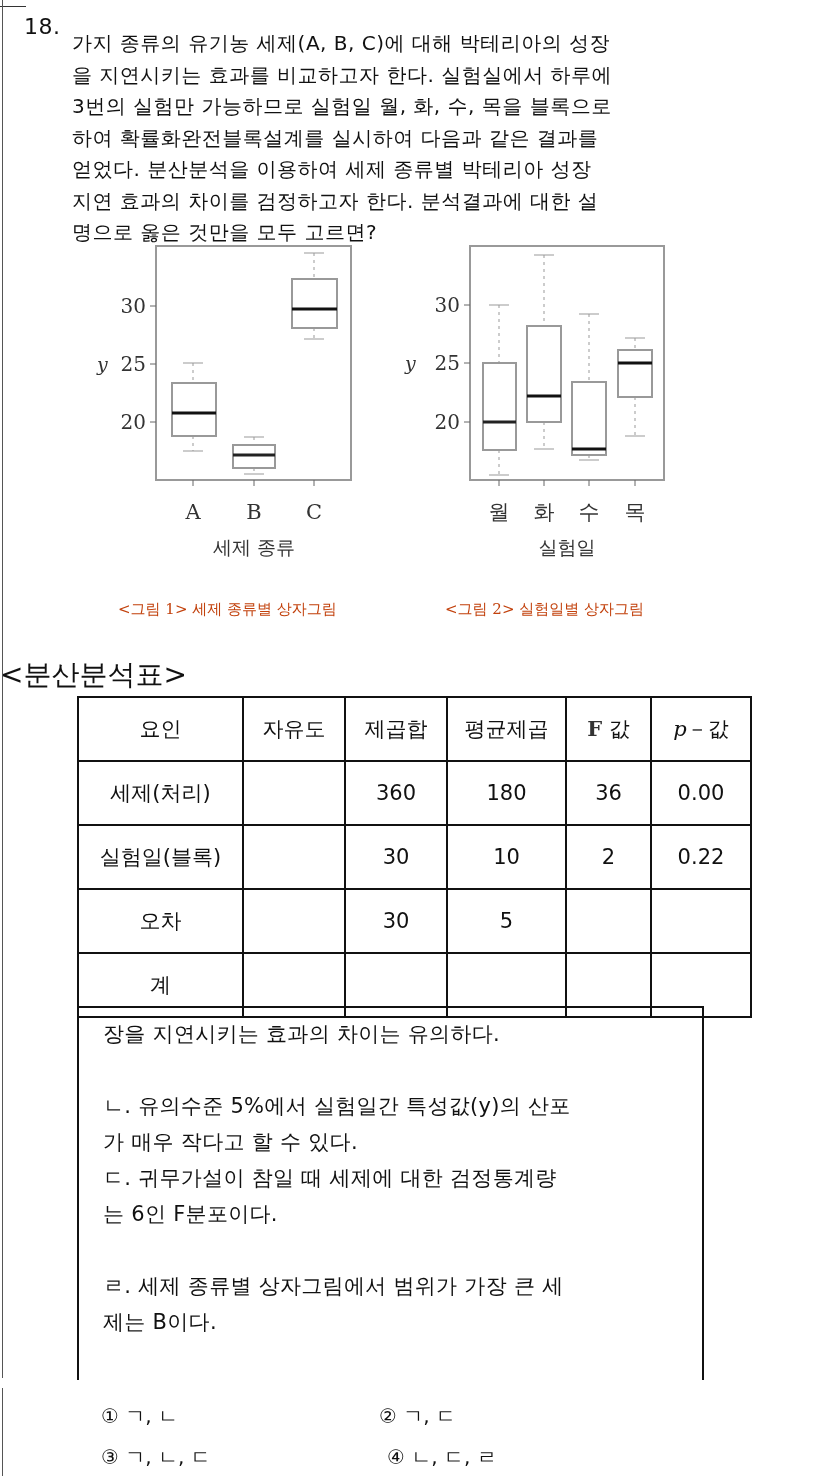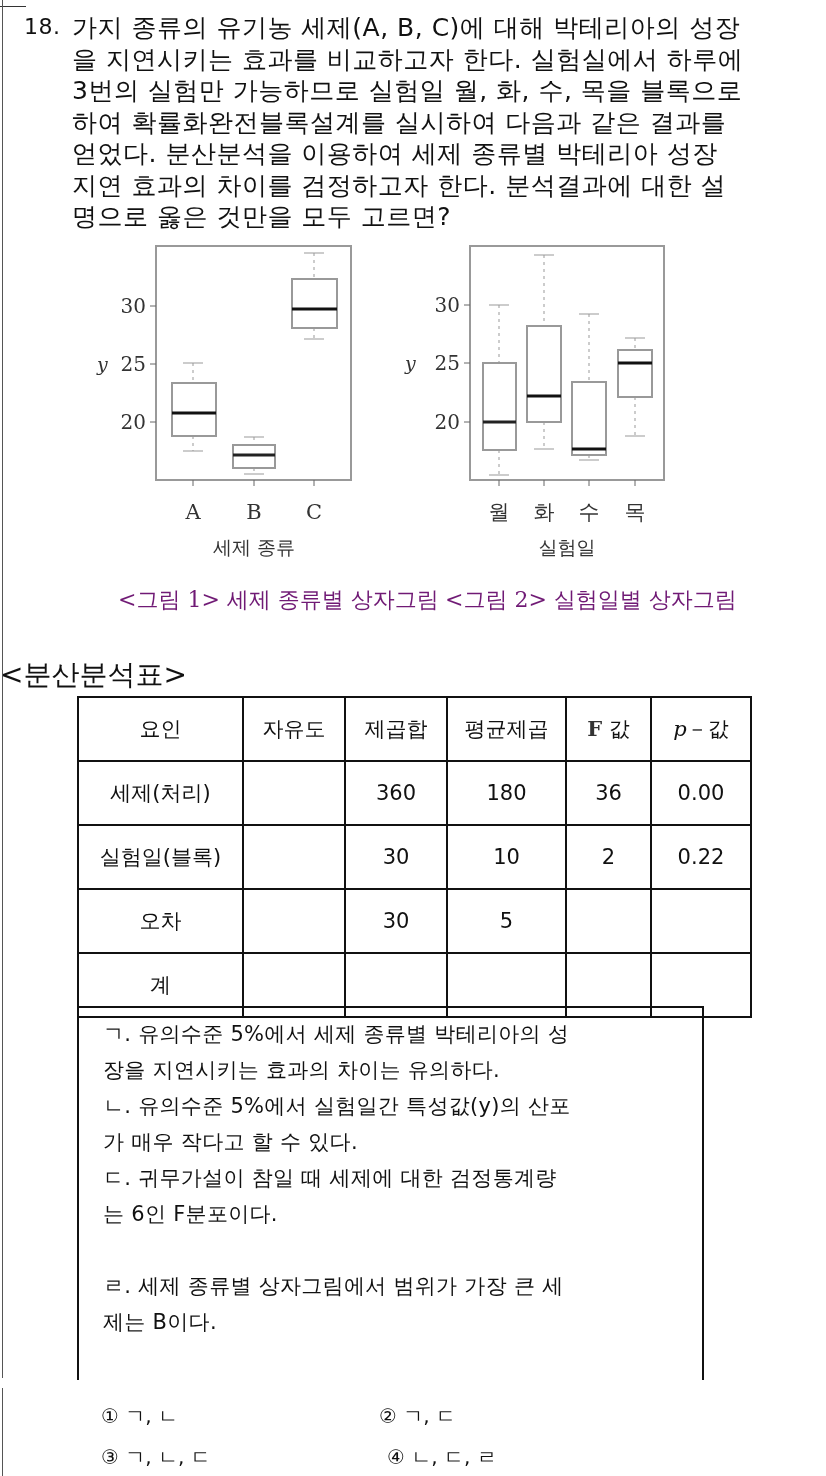--- a/index.html
+++ b/index.html
@@ -4,29 +4,29 @@
   <style>
     html, body { margin: 0; padding: 0; background: #ffffff; }
     body { width: 826px; height: 1476px; position: relative; overflow: hidden;
            font-family: "DejaVu Sans", "Liberation Sans", sans-serif; color: #111; }
     .abs { position: absolute; }
     .top-rule { left: 0; top: 6px; width: 26px; height: 1px; background: #333; }
     .left-rule-1 { left: 2px; top: 0; width: 1px; height: 1378px; background: #555; }
     .left-rule-2 { left: 2px; top: 1388px; width: 1px; height: 88px; background: #555; }
 
     .q-num { left: 24px; top: 14px; font-size: 22px; letter-spacing: 0.5px; }
-    .q-text { left: 72px; top: 12px; width: 700px; font-size: 25px; line-height: 31.5px; letter-spacing: 0.5px; }
+    .q-text { left: 72px; top: 28px; width: 700px; font-size: 20px; line-height: 31.5px; letter-spacing: 0.5px; }
     .q-line { display: block; white-space: nowrap; }
 
     .chart { position: absolute; top: 240px; }
     .chart svg { display: block; }
     .chart-text { font-family: "DejaVu Serif", "Liberation Serif", serif; fill: #333; }
 
-    .fig-caption { top: 585px; font-family: "DejaVu Serif", "Liberation Serif", serif;
-                   font-size: 22px; color: #701a75; white-space: nowrap; }
+    .fig-caption { top: 600px; font-family: "DejaVu Serif", "Liberation Serif", serif;
+                   font-size: 15px; color: #c2410c; white-space: nowrap; }
 
     .tbl-title { left: 0; width: 780px; top: 656px; text-align: left; font-size: 28px; }
 
     table.anova { position: absolute; left: 77px; top: 696px; border-collapse: collapse;
                   font-size: 21px; }
     table.anova td, table.anova th { border: 2px solid #111; text-align: center; padding: 4px;
                   font-weight: normal; height: 54px; }
     .serif-italic { font-family: "DejaVu Serif", "Liberation Serif", serif; font-style: italic; }
     .serif { font-family: "DejaVu Serif", "Liberation Serif", serif; }
 
@@ -205,21 +205,20 @@
     <td></td>
     <td></td>
     <td></td>
     <td></td>
   </tr>
 </tbody>
   </table>
 
 <div class="abs stmt-box">
   <div class="stmt" style="top:8px;">
-    <span class="stmt-line">ㄱ. 유의수준 5%에서 세제 종류별 박테리아의 성</span>
     <span class="stmt-line">장을 지연시키는 효과의 차이는 유의하다.</span>
   </div>
   <div class="stmt" style="top:80px;">
     <span class="stmt-line">ㄴ. 유의수준 5%에서 실험일간 특성값(y)의 산포</span>
     <span class="stmt-line">가 매우 작다고 할 수 있다.</span>
   </div>
   <div class="stmt" style="top:152px;">
     <span class="stmt-line">ㄷ. 귀무가설이 참일 때 세제에 대한 검정통계량</span>
     <span class="stmt-line">는 6인 F분포이다.</span>
   </div>

